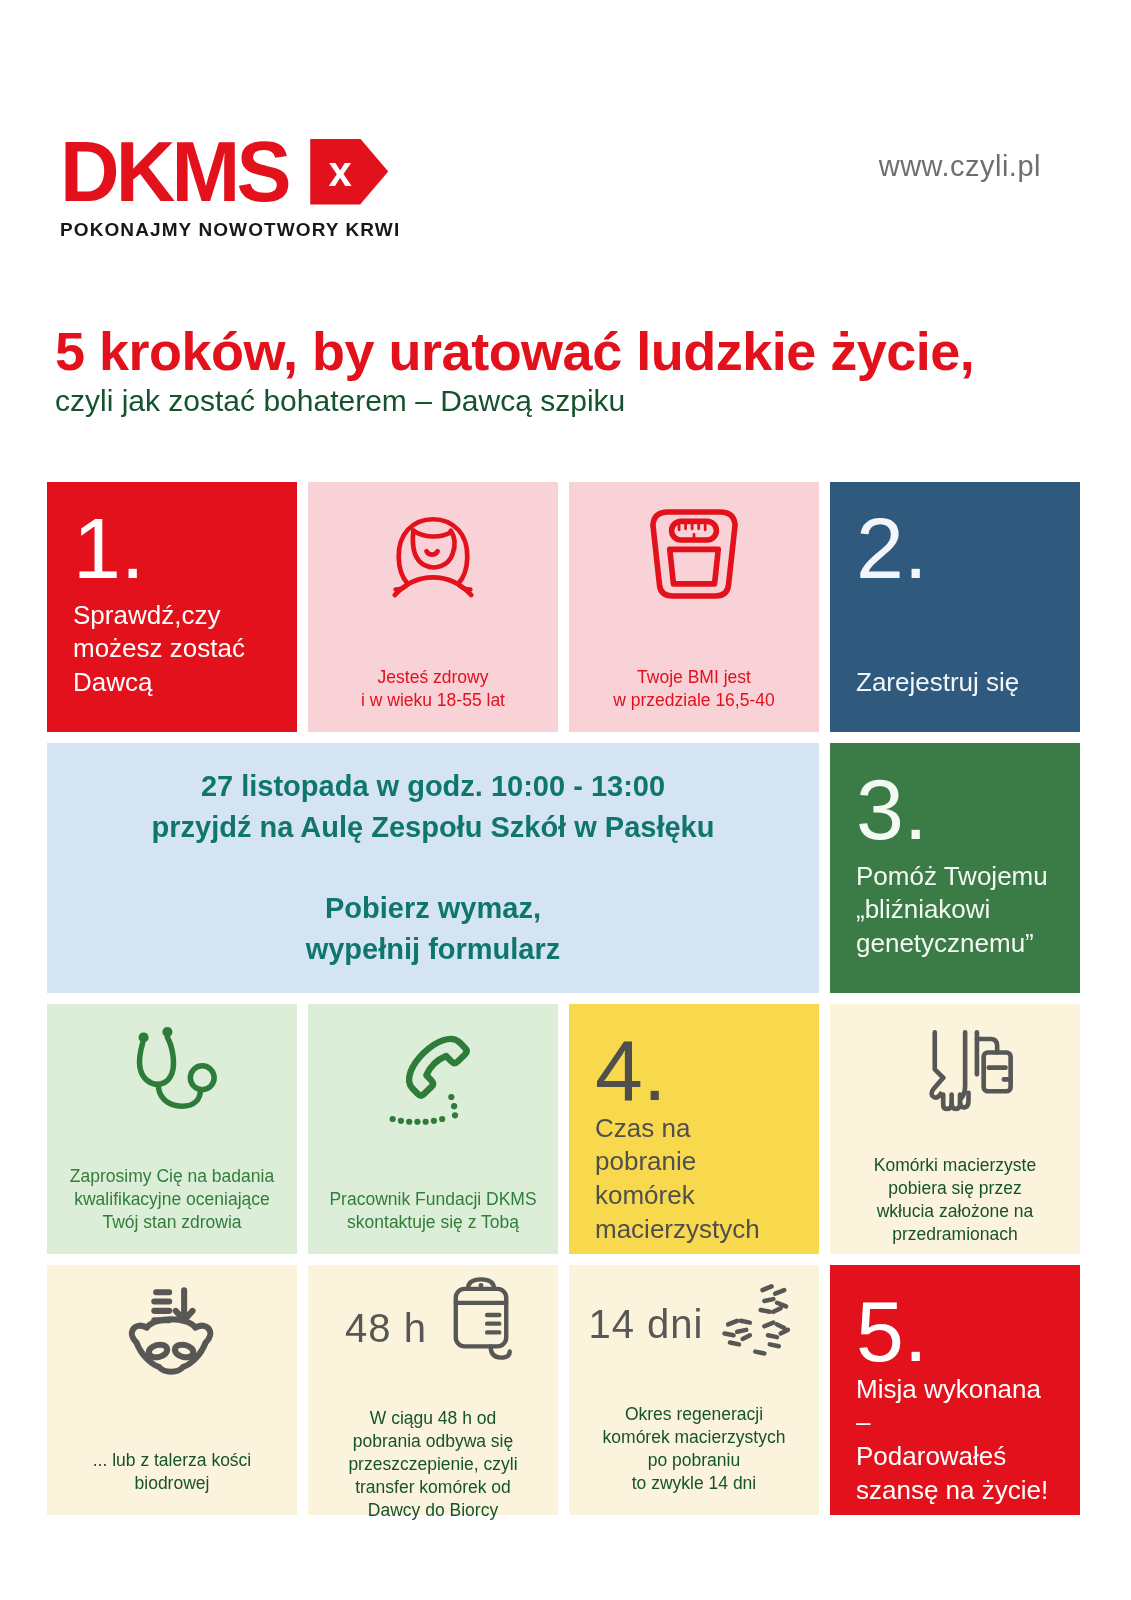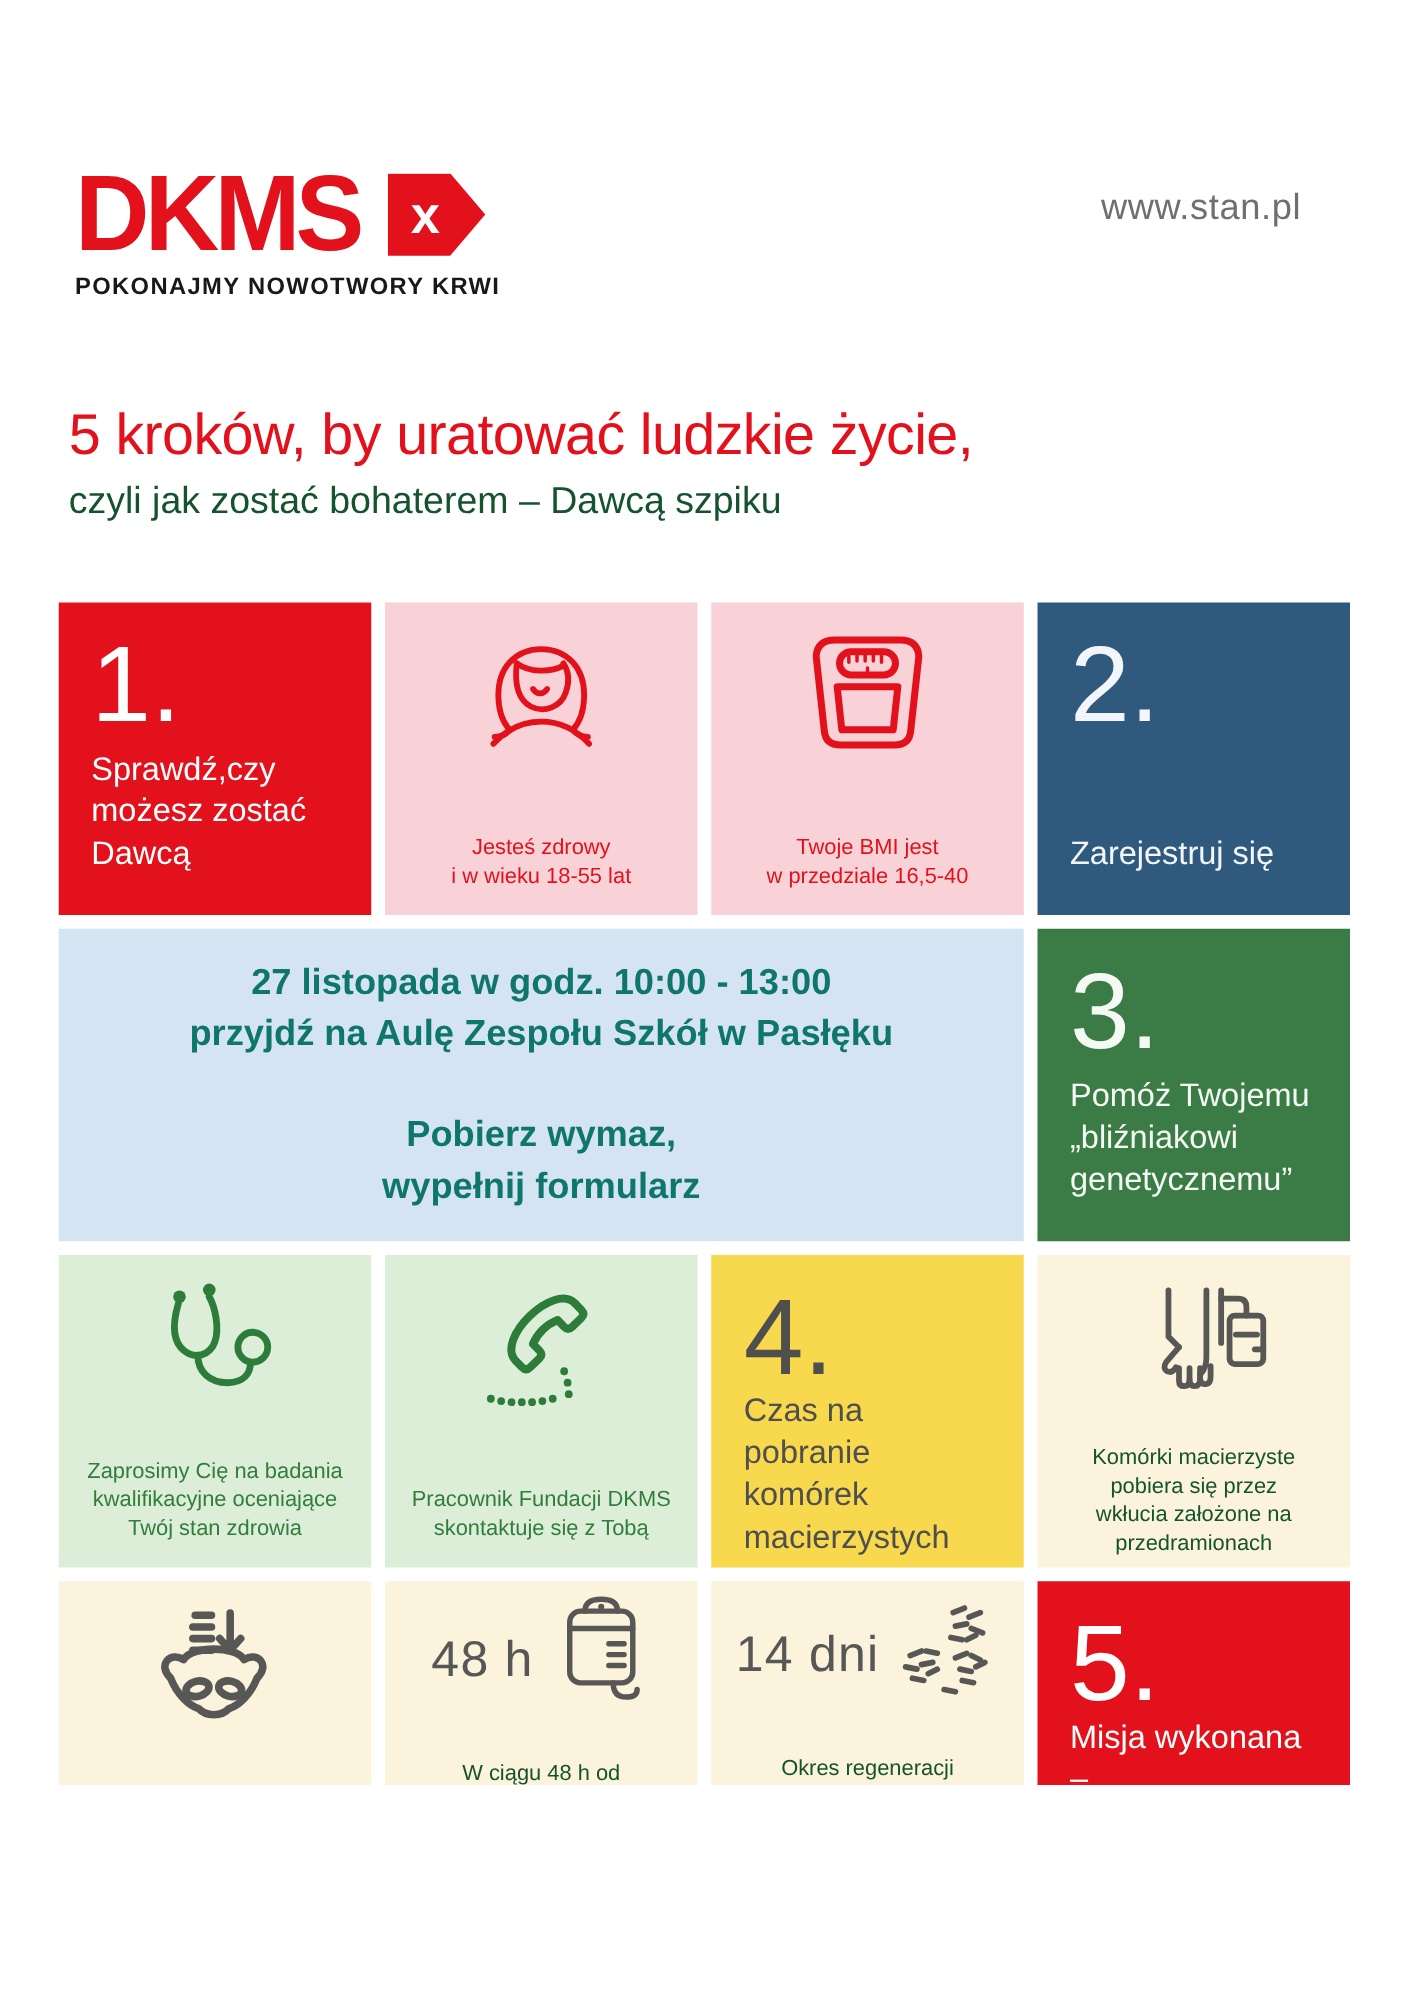--- a/index.html
+++ b/index.html
@@ -1,20 +1,20 @@
 <!DOCTYPE html>
 <html><head>
 <meta charset="utf-8">
 <style>
   * { box-sizing: border-box; margin: 0; padding: 0; }
   html, body { background: #ffffff; }
   .page {
     position: relative;
     width: 1131px;
-    height: 1428px;
+    height: 1600px;
     background: #ffffff;
     font-family: "Liberation Sans", sans-serif;
     overflow: hidden;
   }
 
   
   .logo-block { position: absolute; left: 60px; top: 138px; }
   .logo-row { display: flex; align-items: center; gap: 13px; }
   .logo-wordmark {
     color: #e2111b; font-size: 86px; font-weight: 700;
@@ -33,21 +33,21 @@
     letter-spacing: 1.1px;
   }
   .website {
     position: absolute; right: 90px; top: 150px;
     color: #6f6f6e; font-size: 29px; letter-spacing: 0.5px;
   }
 
   
   .title-main {
     position: absolute; left: 55px; top: 320px;
-    color: #e2111b; font-size: 46px; font-weight: 400; letter-spacing: -0.5px;
+    color: #e2111b; font-size: 54px; font-weight: 700; letter-spacing: -0.5px;
   }
   .title-sub {
     position: absolute; left: 55px; top: 384px;
     color: #14532d; font-size: 30px; font-weight: 400;
   }
 
   
   .grid {
     position: absolute; left: 47px; top: 482px; width: 1033px;
     display: grid; grid-template-columns: repeat(4, 1fr);
@@ -106,21 +106,21 @@
 
   <div class="logo-block">
     <div class="logo-row">
       <div class="logo-wordmark">DKMS</div>
       <div class="logo-badge">
         <span>x</span>
       </div>
     </div>
     <div class="tagline">POKONAJMY NOWOTWORY KRWI</div>
   </div>
-  <div class="website">www.stan.pl</div>
+  <div class="website">www.czyli.pl</div>
 
   <div class="title-main">5 kroków, by uratować ludzkie życie,</div>
   <div class="title-sub">czyli jak zostać bohaterem – Dawcą szpiku</div>
 
   <div class="grid">
 
     <div class="card step bg-red">
       <div class="num">1.</div>
       <div class="label">Sprawdź,czy
 możesz zostać

